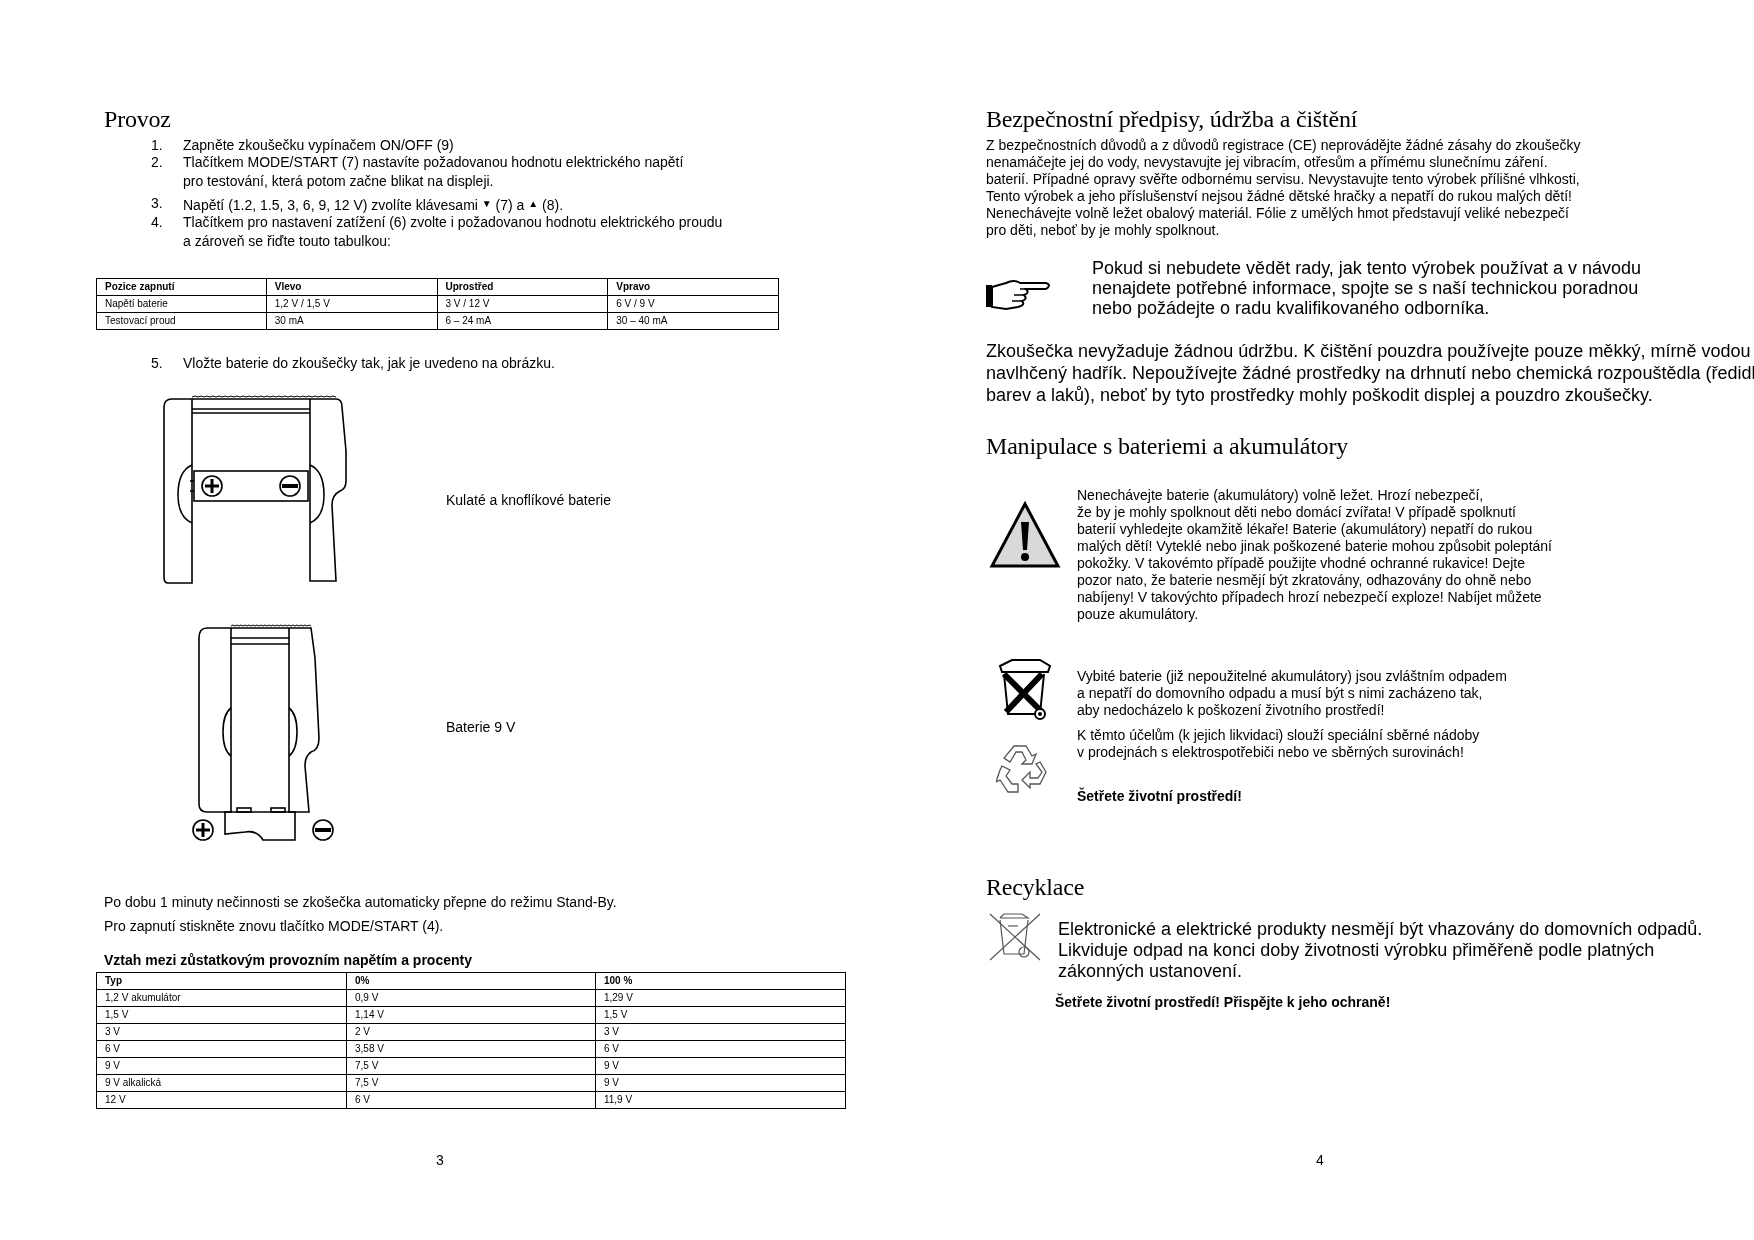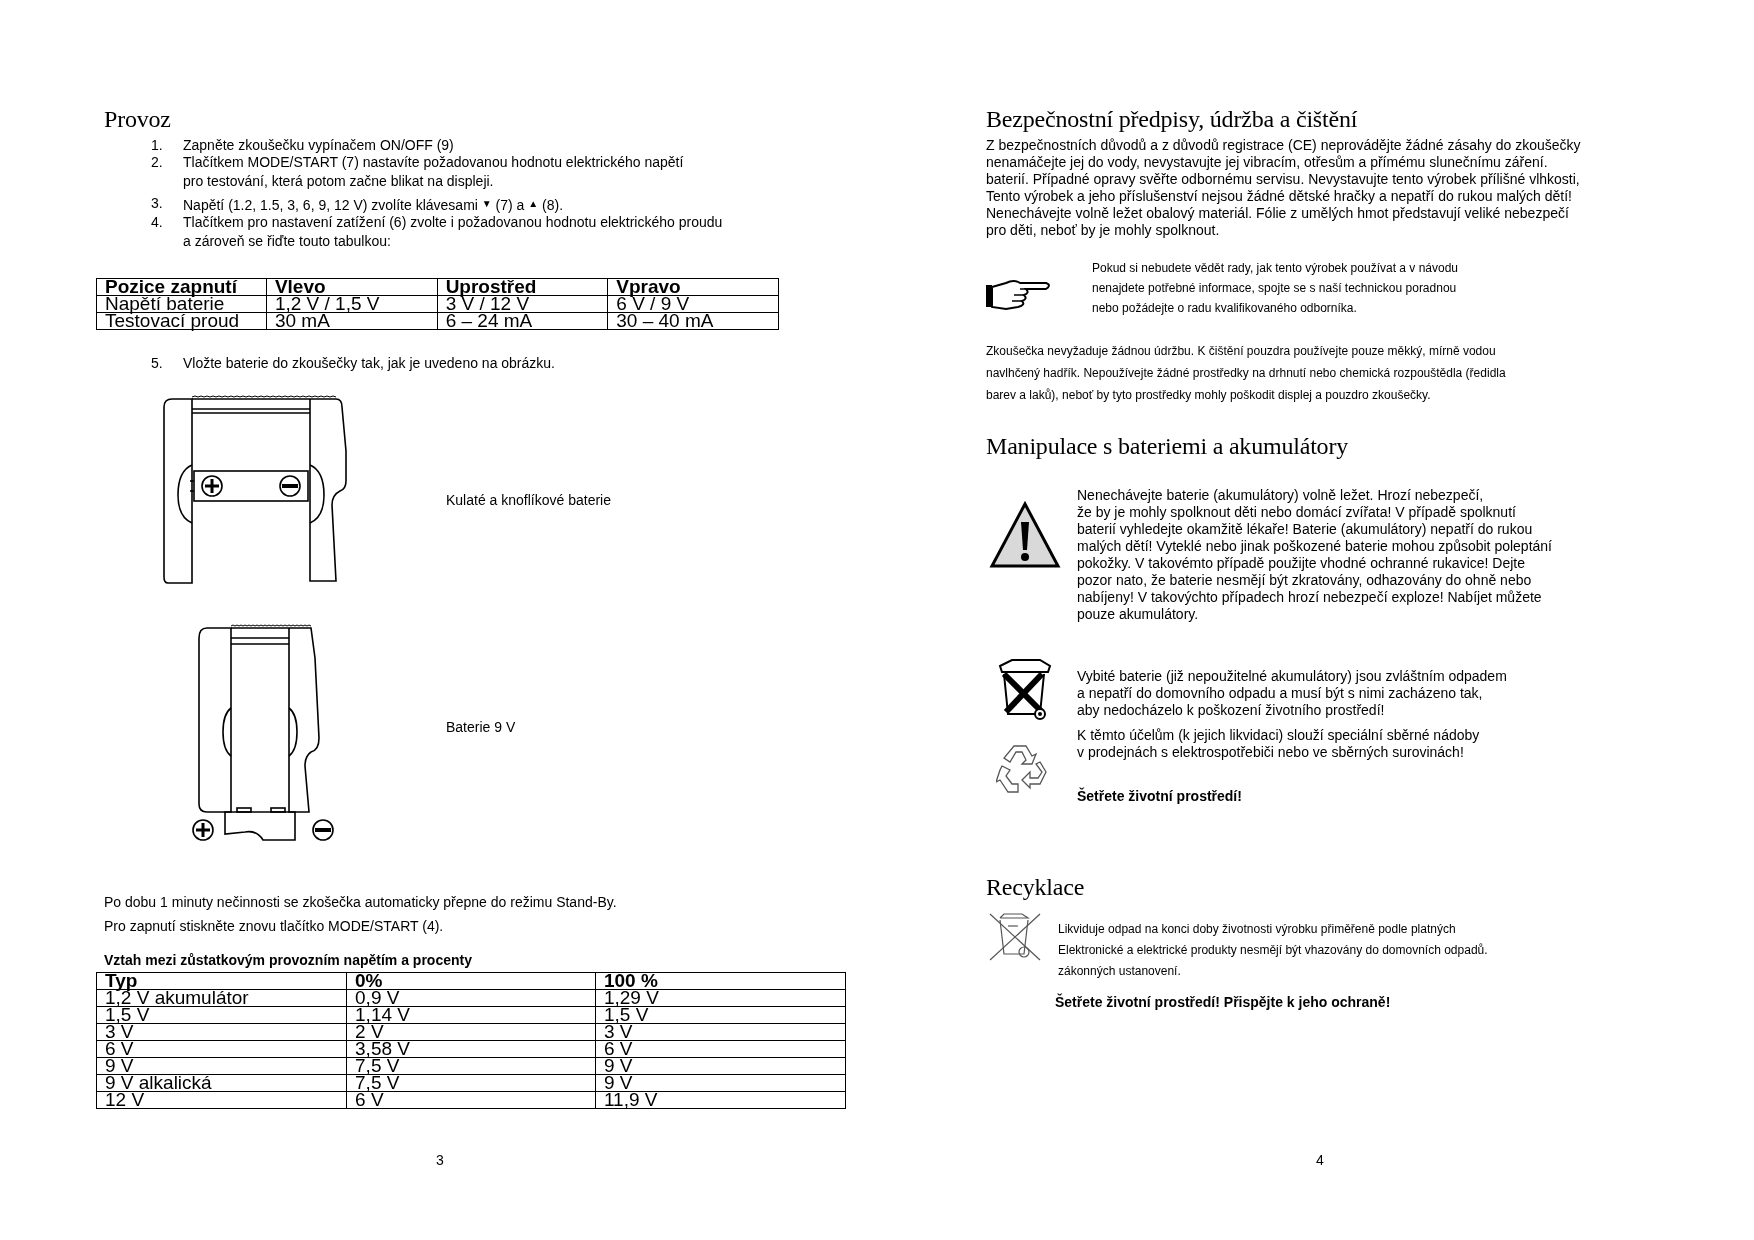--- a/index.html
+++ b/index.html
@@ -1,26 +1,26 @@
 <!DOCTYPE html>
 <html><head>
 <meta charset="utf-8">
 <style>
   html, body { margin: 0; padding: 0; background: #ffffff; }
   body { width: 1754px; height: 1240px; position: relative; overflow: hidden; color: #000;
          font-family: "Liberation Sans", sans-serif; }
   .abs { position: absolute; }
   .h1 { font-family: "Liberation Serif", serif; font-weight: normal; font-size: 24px; letter-spacing: -0.2px; white-space: nowrap; }
   .txt { font-size: 14px; line-height: 17px; white-space: nowrap; }
-  .txt-loose { font-size: 12px; line-height: 22px; white-space: nowrap; }
+  .txt-loose { font-size: 18px; line-height: 22px; white-space: nowrap; }
   .bold { font-weight: bold; }
   ol.steps { margin: 0; padding: 0; list-style: none; }
   ol.steps li { position: relative; padding-left: 32px; font-size: 14px; line-height: 17px; white-space: nowrap; }
   ol.steps li .num { position: absolute; left: 0; top: 0; }
-  table.grid { border-collapse: collapse; font-size: 19px; }
+  table.grid { border-collapse: collapse; font-size: 10px; }
   table.grid td { border: 1.5px solid #000; padding: 0 8px; height: 16px; line-height: 16px; vertical-align: middle; white-space: nowrap; }
   table.grid tr.head td { font-weight: bold; }
   .pagenum { font-size: 14px; }
   .label-bold { font-weight: normal; font-size: 14px; white-space: nowrap; }
   .arrowkey { display: inline-block; font-size: 10px; vertical-align: 3px; }
 </style>
 </head>
 <body>
 
 <div class="abs h1" style="left:104px; top:106px;">Provoz</div>
@@ -267,19 +267,19 @@
   <g fill="none" stroke="#555" stroke-width="1.2">
     <path d="M12,6 L16,2 L34,2 L40,6 L12,6"></path>
     <path d="M12,8 L16,42 L36,42 L40,8"></path>
     <line x1="20" y1="14" x2="30" y2="14"></line>
     <line x1="2" y1="2" x2="52" y2="48"></line>
     <line x1="52" y1="2" x2="2" y2="48"></line>
     <circle cx="36" cy="40" r="5"></circle>
   </g>
 </svg>
 <div class="abs txt-loose" style="left:1058px; top:919px; line-height:21px;">
+  <div>Elektronické a elektrické produkty nesmějí být vhazovány do domovních odpadů.</div>
   <div>Likviduje odpad na konci doby životnosti výrobku přiměřeně podle platných</div>
-  <div>Elektronické a elektrické produkty nesmějí být vhazovány do domovních odpadů.</div>
   <div>zákonných ustanovení.</div>
 </div>
 <div class="abs txt bold" style="left:1055px; top:994px;">Šetřete životní prostředí! Přispějte k jeho ochraně!</div>
 
 <div class="abs pagenum" style="left:1316px; top:1152px;">4</div>
 
 </body></html>

